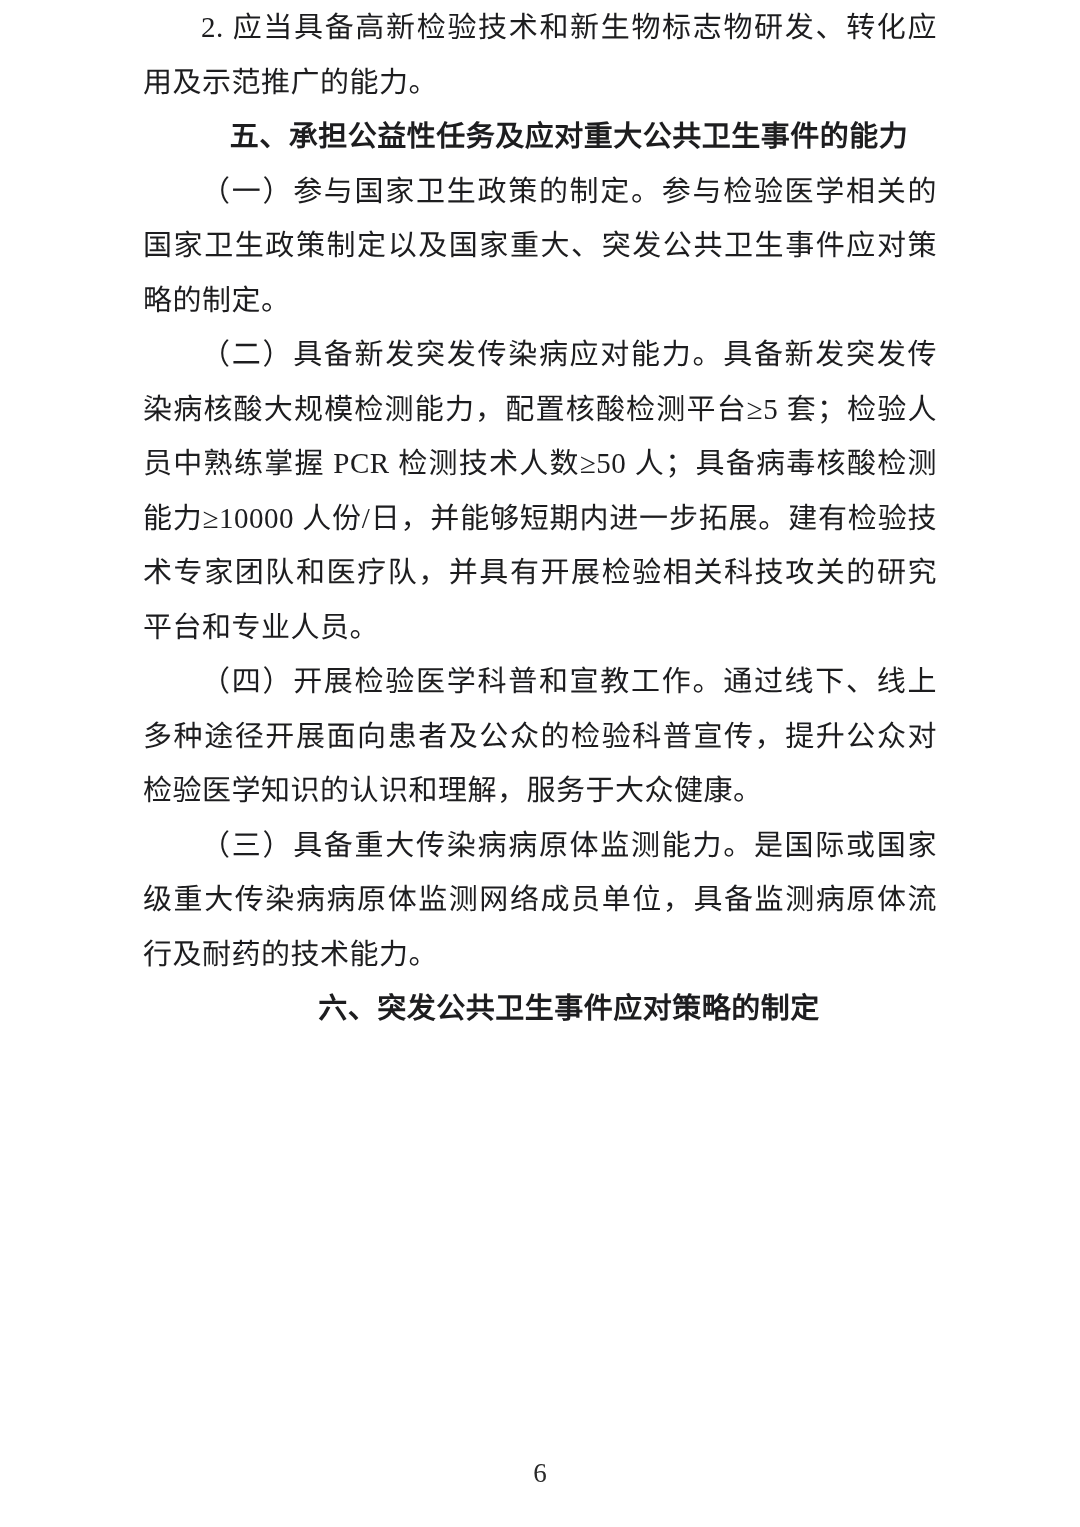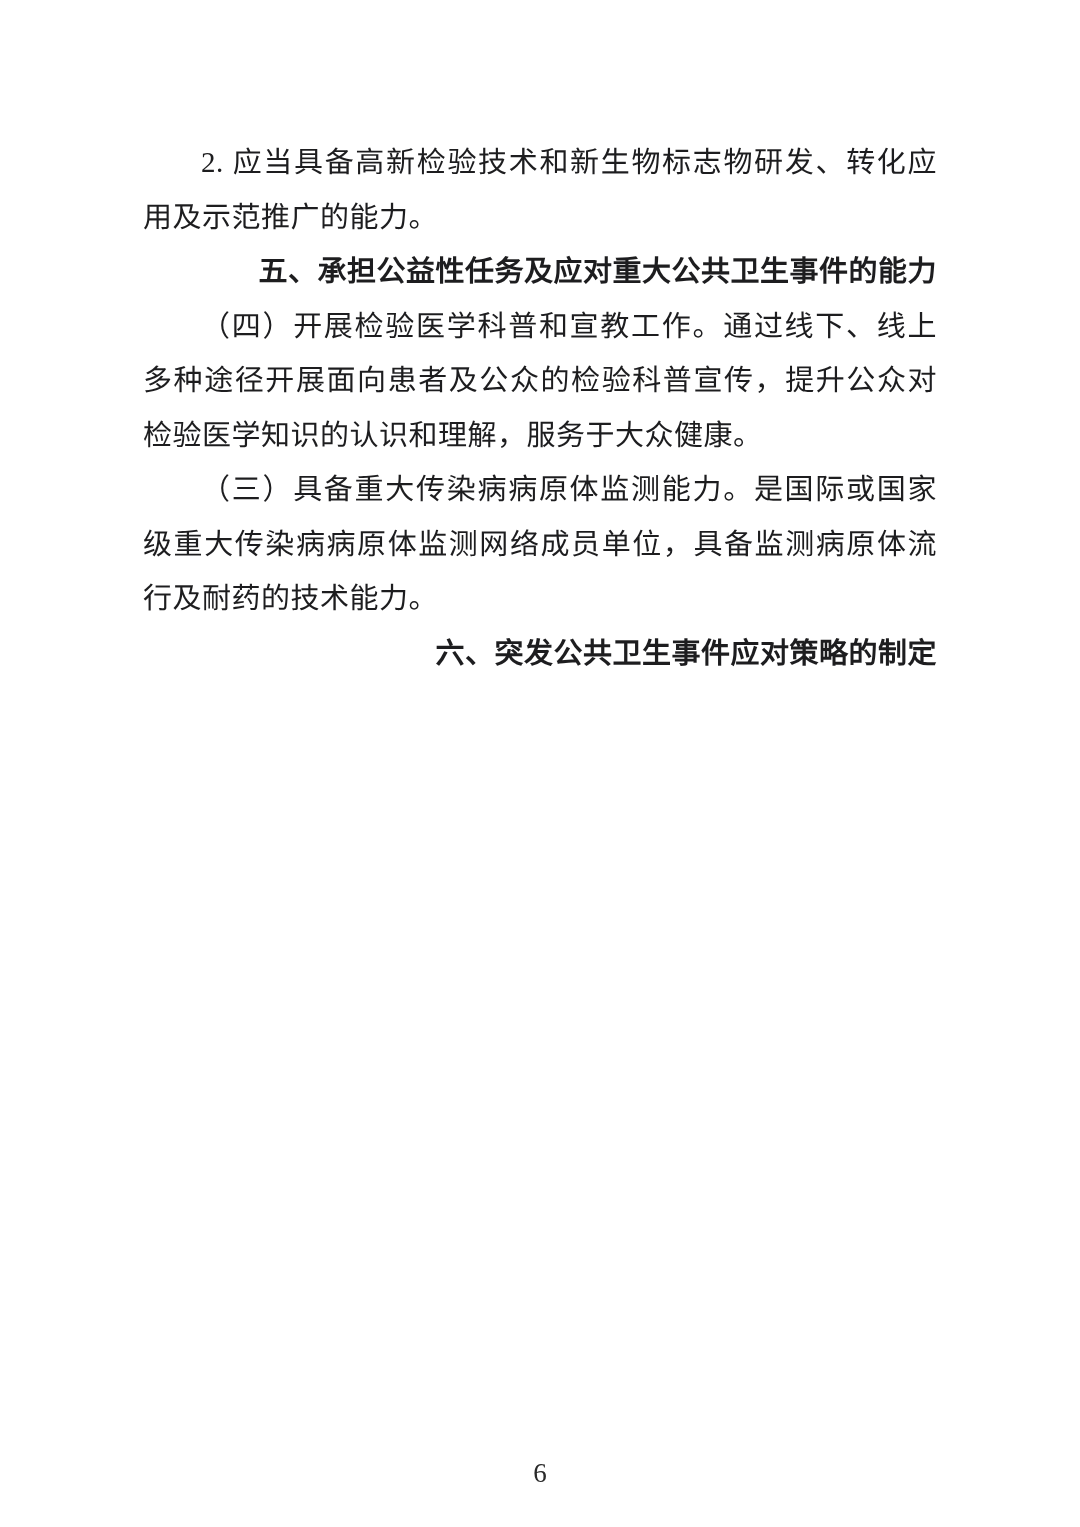--- a/index.html
+++ b/index.html
@@ -14,21 +14,20 @@
     margin: 0 auto;
     background: #ffffff;
     overflow: hidden;
     color: #1d1d1f;
   }
   .content {
     position: absolute;
     top: 0;
     left: 143px;
     width: 794px;
-    padding-top: 135px;
     box-sizing: content-box;
   }
   .para {
     margin: 0;
     font-family: "Liberation Serif", "DejaVu Serif", serif;
     font-size: 29px;
     line-height: 54.5px;
     letter-spacing: 0.5px;
     text-align: justify;
     text-justify: inter-character;
@@ -37,41 +36,43 @@
     overflow-wrap: break-word;
   }
   .heading {
     margin: 0;
     font-family: "Liberation Sans", "DejaVu Sans", sans-serif;
     font-size: 29px;
     font-weight: 700;
     line-height: 54.5px;
     letter-spacing: 0.5px;
     text-indent: 2em;
-    text-align: right;
+    text-align: center;
   }
   .footer {
     position: absolute;
     left: 0;
     right: 0;
     top: 1455px;
     text-align: center;
     font-family: "Liberation Serif", "DejaVu Serif", serif;
     font-size: 27px;
     line-height: 36px;
     color: #2a2a2a;
   }
 </style>
 </head>
 <body>
 
 <div class="page">
   <main class="content">
     <p class="para">2. 应当具备高新检验技术和新生物标志物研发、转化应用及示范推广的能力。</p>
     <h2 class="heading">五、承担公益性任务及应对重大公共卫生事件的能力</h2>
+    <p class="para">（一）参与国家卫生政策的制定。参与检验医学相关的国家卫生政策制定以及国家重大、突发公共卫生事件应对策略的制定。</p>
+    <p class="para">（二）具备新发突发传染病应对能力。具备新发突发传染病核酸大规模检测能力，配置核酸检测平台≥5 套；检验人员中熟练掌握 PCR 检测技术人数≥50 人；具备病毒核酸检测能力≥10000 人份/日，并能够短期内进一步拓展。建有检验技术专家团队和医疗队，并具有开展检验相关科技攻关的研究平台和专业人员。</p>
     <p class="para">（四）开展检验医学科普和宣教工作。通过线下、线上多种途径开展面向患者及公众的检验科普宣传，提升公众对检验医学知识的认识和理解，服务于大众健康。</p>
     <p class="para">（三）具备重大传染病病原体监测能力。是国际或国家级重大传染病病原体监测网络成员单位，具备监测病原体流行及耐药的技术能力。</p>
     <h2 class="heading">六、突发公共卫生事件应对策略的制定</h2>
   </main>
   <footer class="footer">
     <span>6</span>
   </footer>
 </div>
 
 </body></html>

